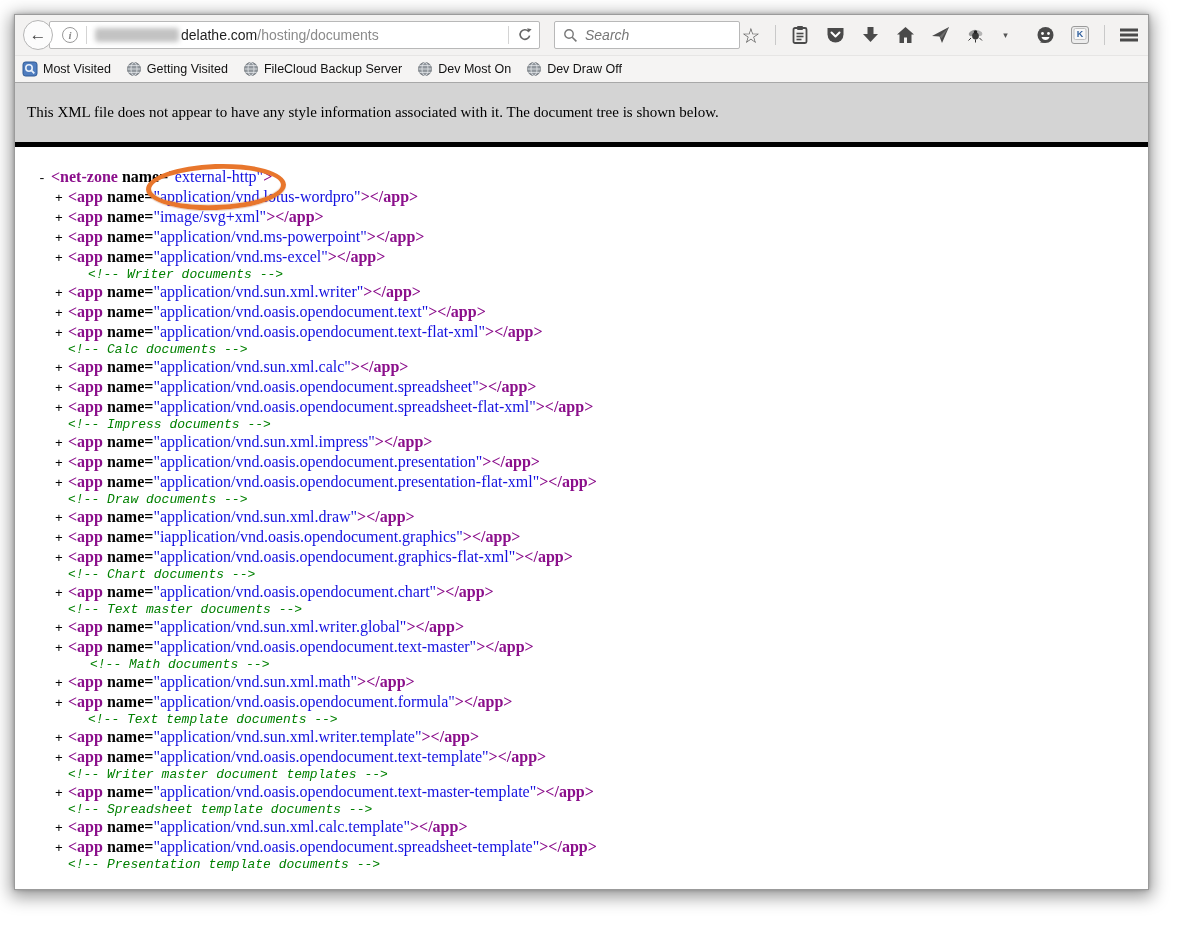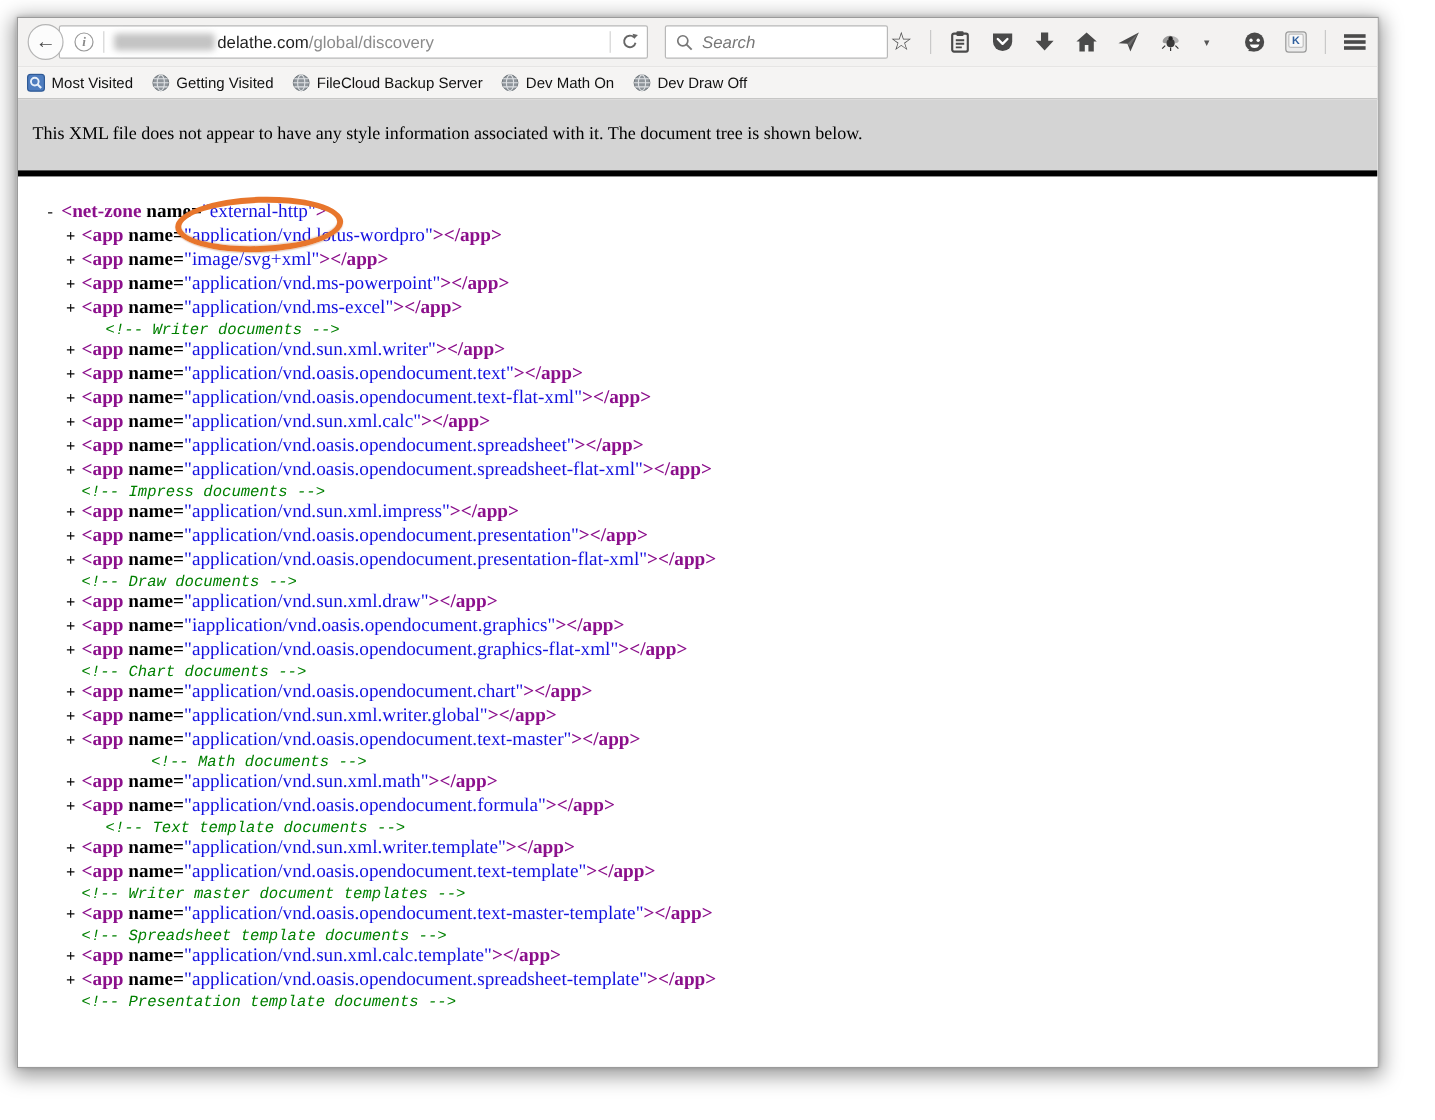--- a/index.html
+++ b/index.html
@@ -97,21 +97,21 @@
 <div class="window">
 
   <div class="navbar">
     <div class="back-btn">←</div>
 
     <div class="urlbar">
       <span class="info-icon">i</span>
       <span class="vsep"></span>
       <span class="redacted"></span>
       <span class="url-domain">delathe.com</span>
-      <span class="url-path">/global/discovery</span>
+      <span class="url-path">/hosting/documents</span>
       <span class="url-spacer"></span>
       <span class="vsep"></span>
       <span class="reload">
         <svg width="16" height="16" viewBox="0 0 16 16">
             <path d="M12.6 8.6 A4.8 4.8 0 1 1 11.4 4.2" fill="none" stroke="#666" stroke-width="1.6"></path>
             <polygon points="10.2,1.2 14.6,2.2 11.4,5.6" fill="#666"></polygon>
           </svg>
       </span>
     </div>
 
@@ -240,21 +240,21 @@
       <span class="bm-item">
         <span style="display: flex;">
           <svg width="16" height="16" viewBox="0 0 16 16">
             <circle cx="8" cy="8" r="6.6" fill="#8f959b" stroke="#6e7479" stroke-width="0.8"></circle>
             <ellipse cx="8" cy="8" rx="3" ry="6.6" fill="none" stroke="#dfe2e5" stroke-width="0.9"></ellipse>
             <line x1="1.4" y1="8" x2="14.6" y2="8" stroke="#dfe2e5" stroke-width="0.9"></line>
             <line x1="2.3" y1="4.6" x2="13.7" y2="4.6" stroke="#dfe2e5" stroke-width="0.9"></line>
             <line x1="2.3" y1="11.4" x2="13.7" y2="11.4" stroke="#dfe2e5" stroke-width="0.9"></line>
           </svg>
         </span>
-        <span>Dev Math On</span>
+        <span>Dev Most On</span>
       </span>
       <span class="bm-item">
         <span style="display: flex;">
           <svg width="16" height="16" viewBox="0 0 16 16">
             <circle cx="8" cy="8" r="6.6" fill="#8f959b" stroke="#6e7479" stroke-width="0.8"></circle>
             <ellipse cx="8" cy="8" rx="3" ry="6.6" fill="none" stroke="#dfe2e5" stroke-width="0.9"></ellipse>
             <line x1="1.4" y1="8" x2="14.6" y2="8" stroke="#dfe2e5" stroke-width="0.9"></line>
             <line x1="2.3" y1="4.6" x2="13.7" y2="4.6" stroke="#dfe2e5" stroke-width="0.9"></line>
             <line x1="2.3" y1="11.4" x2="13.7" y2="11.4" stroke="#dfe2e5" stroke-width="0.9"></line>
           </svg>
@@ -269,36 +269,38 @@
       <div class="ellipse" style="border-color: rgb(232, 118, 44);"></div>
         <div class="line" style="padding-left: 23px;"><span class="marker">-</span><span class="t" style="color: rgb(139, 15, 139);">&lt;net-zone</span><span class="a" style="color: rgb(0, 0, 0);"> name</span><span class="eq" style="color: rgb(0, 0, 0);">=</span><span class="v" style="color: rgb(20, 17, 224);">"external-http"</span><span class="t" style="color: rgb(139, 15, 139);">&gt;</span></div>
         <div class="line" style="padding-left: 40px;"><span class="marker">+</span><span class="t" style="color: rgb(139, 15, 139);">&lt;app</span><span class="a" style="color: rgb(0, 0, 0);"> name</span><span class="eq" style="color: rgb(0, 0, 0);">=</span><span class="v" style="color: rgb(20, 17, 224);">"application/vnd.lotus-wordpro"</span><span class="t" style="color: rgb(139, 15, 139);">&gt;&lt;/app&gt;</span></div>
         <div class="line" style="padding-left: 40px;"><span class="marker">+</span><span class="t" style="color: rgb(139, 15, 139);">&lt;app</span><span class="a" style="color: rgb(0, 0, 0);"> name</span><span class="eq" style="color: rgb(0, 0, 0);">=</span><span class="v" style="color: rgb(20, 17, 224);">"image/svg+xml"</span><span class="t" style="color: rgb(139, 15, 139);">&gt;&lt;/app&gt;</span></div>
         <div class="line" style="padding-left: 40px;"><span class="marker">+</span><span class="t" style="color: rgb(139, 15, 139);">&lt;app</span><span class="a" style="color: rgb(0, 0, 0);"> name</span><span class="eq" style="color: rgb(0, 0, 0);">=</span><span class="v" style="color: rgb(20, 17, 224);">"application/vnd.ms-powerpoint"</span><span class="t" style="color: rgb(139, 15, 139);">&gt;&lt;/app&gt;</span></div>
         <div class="line" style="padding-left: 40px;"><span class="marker">+</span><span class="t" style="color: rgb(139, 15, 139);">&lt;app</span><span class="a" style="color: rgb(0, 0, 0);"> name</span><span class="eq" style="color: rgb(0, 0, 0);">=</span><span class="v" style="color: rgb(20, 17, 224);">"application/vnd.ms-excel"</span><span class="t" style="color: rgb(139, 15, 139);">&gt;&lt;/app&gt;</span></div>
         <div class="line comment" style="padding-left: 60px;"><span class="marker"></span><span style="color: rgb(0, 128, 0);">&lt;!-- Writer documents --&gt;</span></div>
         <div class="line" style="padding-left: 40px;"><span class="marker">+</span><span class="t" style="color: rgb(139, 15, 139);">&lt;app</span><span class="a" style="color: rgb(0, 0, 0);"> name</span><span class="eq" style="color: rgb(0, 0, 0);">=</span><span class="v" style="color: rgb(20, 17, 224);">"application/vnd.sun.xml.writer"</span><span class="t" style="color: rgb(139, 15, 139);">&gt;&lt;/app&gt;</span></div>
         <div class="line" style="padding-left: 40px;"><span class="marker">+</span><span class="t" style="color: rgb(139, 15, 139);">&lt;app</span><span class="a" style="color: rgb(0, 0, 0);"> name</span><span class="eq" style="color: rgb(0, 0, 0);">=</span><span class="v" style="color: rgb(20, 17, 224);">"application/vnd.oasis.opendocument.text"</span><span class="t" style="color: rgb(139, 15, 139);">&gt;&lt;/app&gt;</span></div>
         <div class="line" style="padding-left: 40px;"><span class="marker">+</span><span class="t" style="color: rgb(139, 15, 139);">&lt;app</span><span class="a" style="color: rgb(0, 0, 0);"> name</span><span class="eq" style="color: rgb(0, 0, 0);">=</span><span class="v" style="color: rgb(20, 17, 224);">"application/vnd.oasis.opendocument.text-flat-xml"</span><span class="t" style="color: rgb(139, 15, 139);">&gt;&lt;/app&gt;</span></div>
+        <div class="line comment" style="padding-left: 40px;"><span class="marker"></span><span style="color: rgb(0, 128, 0);">&lt;!-- Calc documents --&gt;</span></div>
         <div class="line" style="padding-left: 40px;"><span class="marker">+</span><span class="t" style="color: rgb(139, 15, 139);">&lt;app</span><span class="a" style="color: rgb(0, 0, 0);"> name</span><span class="eq" style="color: rgb(0, 0, 0);">=</span><span class="v" style="color: rgb(20, 17, 224);">"application/vnd.sun.xml.calc"</span><span class="t" style="color: rgb(139, 15, 139);">&gt;&lt;/app&gt;</span></div>
         <div class="line" style="padding-left: 40px;"><span class="marker">+</span><span class="t" style="color: rgb(139, 15, 139);">&lt;app</span><span class="a" style="color: rgb(0, 0, 0);"> name</span><span class="eq" style="color: rgb(0, 0, 0);">=</span><span class="v" style="color: rgb(20, 17, 224);">"application/vnd.oasis.opendocument.spreadsheet"</span><span class="t" style="color: rgb(139, 15, 139);">&gt;&lt;/app&gt;</span></div>
         <div class="line" style="padding-left: 40px;"><span class="marker">+</span><span class="t" style="color: rgb(139, 15, 139);">&lt;app</span><span class="a" style="color: rgb(0, 0, 0);"> name</span><span class="eq" style="color: rgb(0, 0, 0);">=</span><span class="v" style="color: rgb(20, 17, 224);">"application/vnd.oasis.opendocument.spreadsheet-flat-xml"</span><span class="t" style="color: rgb(139, 15, 139);">&gt;&lt;/app&gt;</span></div>
         <div class="line comment" style="padding-left: 40px;"><span class="marker"></span><span style="color: rgb(0, 128, 0);">&lt;!-- Impress documents --&gt;</span></div>
         <div class="line" style="padding-left: 40px;"><span class="marker">+</span><span class="t" style="color: rgb(139, 15, 139);">&lt;app</span><span class="a" style="color: rgb(0, 0, 0);"> name</span><span class="eq" style="color: rgb(0, 0, 0);">=</span><span class="v" style="color: rgb(20, 17, 224);">"application/vnd.sun.xml.impress"</span><span class="t" style="color: rgb(139, 15, 139);">&gt;&lt;/app&gt;</span></div>
         <div class="line" style="padding-left: 40px;"><span class="marker">+</span><span class="t" style="color: rgb(139, 15, 139);">&lt;app</span><span class="a" style="color: rgb(0, 0, 0);"> name</span><span class="eq" style="color: rgb(0, 0, 0);">=</span><span class="v" style="color: rgb(20, 17, 224);">"application/vnd.oasis.opendocument.presentation"</span><span class="t" style="color: rgb(139, 15, 139);">&gt;&lt;/app&gt;</span></div>
         <div class="line" style="padding-left: 40px;"><span class="marker">+</span><span class="t" style="color: rgb(139, 15, 139);">&lt;app</span><span class="a" style="color: rgb(0, 0, 0);"> name</span><span class="eq" style="color: rgb(0, 0, 0);">=</span><span class="v" style="color: rgb(20, 17, 224);">"application/vnd.oasis.opendocument.presentation-flat-xml"</span><span class="t" style="color: rgb(139, 15, 139);">&gt;&lt;/app&gt;</span></div>
         <div class="line comment" style="padding-left: 40px;"><span class="marker"></span><span style="color: rgb(0, 128, 0);">&lt;!-- Draw documents --&gt;</span></div>
         <div class="line" style="padding-left: 40px;"><span class="marker">+</span><span class="t" style="color: rgb(139, 15, 139);">&lt;app</span><span class="a" style="color: rgb(0, 0, 0);"> name</span><span class="eq" style="color: rgb(0, 0, 0);">=</span><span class="v" style="color: rgb(20, 17, 224);">"application/vnd.sun.xml.draw"</span><span class="t" style="color: rgb(139, 15, 139);">&gt;&lt;/app&gt;</span></div>
         <div class="line" style="padding-left: 40px;"><span class="marker">+</span><span class="t" style="color: rgb(139, 15, 139);">&lt;app</span><span class="a" style="color: rgb(0, 0, 0);"> name</span><span class="eq" style="color: rgb(0, 0, 0);">=</span><span class="v" style="color: rgb(20, 17, 224);">"iapplication/vnd.oasis.opendocument.graphics"</span><span class="t" style="color: rgb(139, 15, 139);">&gt;&lt;/app&gt;</span></div>
         <div class="line" style="padding-left: 40px;"><span class="marker">+</span><span class="t" style="color: rgb(139, 15, 139);">&lt;app</span><span class="a" style="color: rgb(0, 0, 0);"> name</span><span class="eq" style="color: rgb(0, 0, 0);">=</span><span class="v" style="color: rgb(20, 17, 224);">"application/vnd.oasis.opendocument.graphics-flat-xml"</span><span class="t" style="color: rgb(139, 15, 139);">&gt;&lt;/app&gt;</span></div>
         <div class="line comment" style="padding-left: 40px;"><span class="marker"></span><span style="color: rgb(0, 128, 0);">&lt;!-- Chart documents --&gt;</span></div>
         <div class="line" style="padding-left: 40px;"><span class="marker">+</span><span class="t" style="color: rgb(139, 15, 139);">&lt;app</span><span class="a" style="color: rgb(0, 0, 0);"> name</span><span class="eq" style="color: rgb(0, 0, 0);">=</span><span class="v" style="color: rgb(20, 17, 224);">"application/vnd.oasis.opendocument.chart"</span><span class="t" style="color: rgb(139, 15, 139);">&gt;&lt;/app&gt;</span></div>
+        <div class="line comment" style="padding-left: 40px;"><span class="marker"></span><span style="color: rgb(0, 128, 0);">&lt;!-- Text master documents --&gt;</span></div>
         <div class="line" style="padding-left: 40px;"><span class="marker">+</span><span class="t" style="color: rgb(139, 15, 139);">&lt;app</span><span class="a" style="color: rgb(0, 0, 0);"> name</span><span class="eq" style="color: rgb(0, 0, 0);">=</span><span class="v" style="color: rgb(20, 17, 224);">"application/vnd.sun.xml.writer.global"</span><span class="t" style="color: rgb(139, 15, 139);">&gt;&lt;/app&gt;</span></div>
         <div class="line" style="padding-left: 40px;"><span class="marker">+</span><span class="t" style="color: rgb(139, 15, 139);">&lt;app</span><span class="a" style="color: rgb(0, 0, 0);"> name</span><span class="eq" style="color: rgb(0, 0, 0);">=</span><span class="v" style="color: rgb(20, 17, 224);">"application/vnd.oasis.opendocument.text-master"</span><span class="t" style="color: rgb(139, 15, 139);">&gt;&lt;/app&gt;</span></div>
-        <div class="line comment" style="padding-left: 62px; margin-left: 36px;"><span class="marker"></span><span style="color: rgb(0, 128, 0);">&lt;!-- Math documents --&gt;</span></div>
+        <div class="line comment" style="padding-left: 62px;"><span class="marker"></span><span style="color: rgb(0, 128, 0);">&lt;!-- Math documents --&gt;</span></div>
         <div class="line" style="padding-left: 40px;"><span class="marker">+</span><span class="t" style="color: rgb(139, 15, 139);">&lt;app</span><span class="a" style="color: rgb(0, 0, 0);"> name</span><span class="eq" style="color: rgb(0, 0, 0);">=</span><span class="v" style="color: rgb(20, 17, 224);">"application/vnd.sun.xml.math"</span><span class="t" style="color: rgb(139, 15, 139);">&gt;&lt;/app&gt;</span></div>
         <div class="line" style="padding-left: 40px;"><span class="marker">+</span><span class="t" style="color: rgb(139, 15, 139);">&lt;app</span><span class="a" style="color: rgb(0, 0, 0);"> name</span><span class="eq" style="color: rgb(0, 0, 0);">=</span><span class="v" style="color: rgb(20, 17, 224);">"application/vnd.oasis.opendocument.formula"</span><span class="t" style="color: rgb(139, 15, 139);">&gt;&lt;/app&gt;</span></div>
         <div class="line comment" style="padding-left: 60px;"><span class="marker"></span><span style="color: rgb(0, 128, 0);">&lt;!-- Text template documents --&gt;</span></div>
         <div class="line" style="padding-left: 40px;"><span class="marker">+</span><span class="t" style="color: rgb(139, 15, 139);">&lt;app</span><span class="a" style="color: rgb(0, 0, 0);"> name</span><span class="eq" style="color: rgb(0, 0, 0);">=</span><span class="v" style="color: rgb(20, 17, 224);">"application/vnd.sun.xml.writer.template"</span><span class="t" style="color: rgb(139, 15, 139);">&gt;&lt;/app&gt;</span></div>
         <div class="line" style="padding-left: 40px;"><span class="marker">+</span><span class="t" style="color: rgb(139, 15, 139);">&lt;app</span><span class="a" style="color: rgb(0, 0, 0);"> name</span><span class="eq" style="color: rgb(0, 0, 0);">=</span><span class="v" style="color: rgb(20, 17, 224);">"application/vnd.oasis.opendocument.text-template"</span><span class="t" style="color: rgb(139, 15, 139);">&gt;&lt;/app&gt;</span></div>
         <div class="line comment" style="padding-left: 40px;"><span class="marker"></span><span style="color: rgb(0, 128, 0);">&lt;!-- Writer master document templates --&gt;</span></div>
         <div class="line" style="padding-left: 40px;"><span class="marker">+</span><span class="t" style="color: rgb(139, 15, 139);">&lt;app</span><span class="a" style="color: rgb(0, 0, 0);"> name</span><span class="eq" style="color: rgb(0, 0, 0);">=</span><span class="v" style="color: rgb(20, 17, 224);">"application/vnd.oasis.opendocument.text-master-template"</span><span class="t" style="color: rgb(139, 15, 139);">&gt;&lt;/app&gt;</span></div>
         <div class="line comment" style="padding-left: 40px;"><span class="marker"></span><span style="color: rgb(0, 128, 0);">&lt;!-- Spreadsheet template documents --&gt;</span></div>
         <div class="line" style="padding-left: 40px;"><span class="marker">+</span><span class="t" style="color: rgb(139, 15, 139);">&lt;app</span><span class="a" style="color: rgb(0, 0, 0);"> name</span><span class="eq" style="color: rgb(0, 0, 0);">=</span><span class="v" style="color: rgb(20, 17, 224);">"application/vnd.sun.xml.calc.template"</span><span class="t" style="color: rgb(139, 15, 139);">&gt;&lt;/app&gt;</span></div>
         <div class="line" style="padding-left: 40px;"><span class="marker">+</span><span class="t" style="color: rgb(139, 15, 139);">&lt;app</span><span class="a" style="color: rgb(0, 0, 0);"> name</span><span class="eq" style="color: rgb(0, 0, 0);">=</span><span class="v" style="color: rgb(20, 17, 224);">"application/vnd.oasis.opendocument.spreadsheet-template"</span><span class="t" style="color: rgb(139, 15, 139);">&gt;&lt;/app&gt;</span></div>

